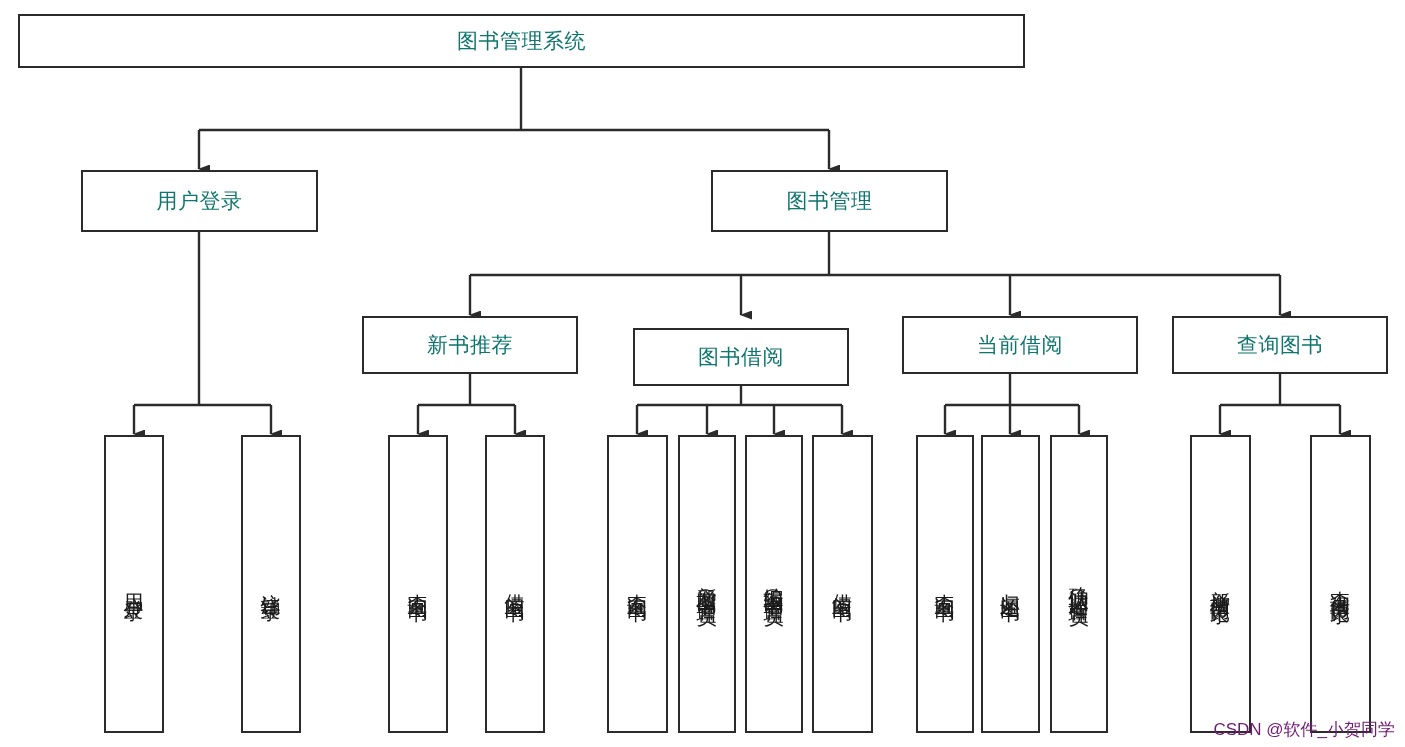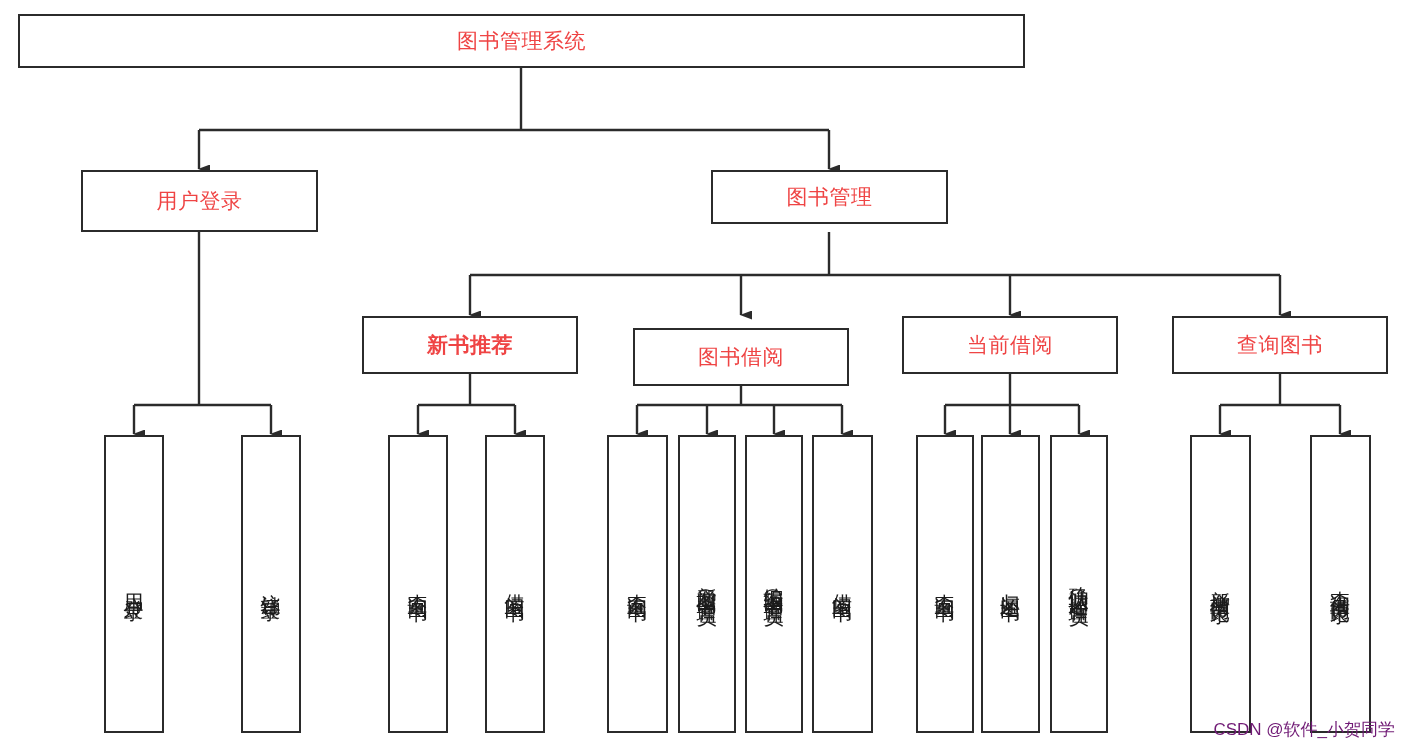--- a/index.html
+++ b/index.html
@@ -33,21 +33,21 @@
     display: flex;
     align-items: center;
     justify-content: center;
     overflow: hidden;
   }
   .node-box.root {
     border-width: 2px;
   }
   .node-label-h {
     font-size: 21px;
-    color: #ef4444;
+    color: #0f766e;
     line-height: 1.1;
     text-align: center;
     letter-spacing: 0.5px;
     white-space: nowrap;
   }
   .node-box.leaf {
     align-items: center;
     justify-content: center;
   }
   .node-label-v {
@@ -118,31 +118,31 @@
       </g>
   </svg>
 
   <div class="node-box root" id="root-node" style="left: 18px; top: 14px; width: 1007px; height: 54px;">
     <span class="node-label-h">图书管理系统</span>
   </div>
 
   <div class="node-box" id="l2-0" style="left: 81px; top: 170px; width: 237px; height: 62px;">
     <span class="node-label-h">用户登录</span>
   </div>
-  <div class="node-box" id="l2-1" style="left: 711px; top: 170px; width: 237px; height: 54px;">
+  <div class="node-box" id="l2-1" style="left: 711px; top: 170px; width: 237px; height: 62px;">
     <span class="node-label-h">图书管理</span>
   </div>
 
-  <div class="node-box" id="l3-0" style="left: 362px; top: 316px; width: 216px; height: 58px; font-weight: bold;">
+  <div class="node-box" id="l3-0" style="left: 362px; top: 316px; width: 216px; height: 58px;">
     <span class="node-label-h">新书推荐</span>
   </div>
   <div class="node-box" id="l3-1" style="left: 633px; top: 316px; width: 216px; height: 58px; margin-top: 12px;">
     <span class="node-label-h">图书借阅</span>
   </div>
-  <div class="node-box" id="l3-2" style="left: 902px; top: 316px; width: 216px; height: 58px;">
+  <div class="node-box" id="l3-2" style="left: 902px; top: 316px; width: 236px; height: 58px;">
     <span class="node-label-h">当前借阅</span>
   </div>
   <div class="node-box" id="l3-3" style="left: 1172px; top: 316px; width: 216px; height: 58px;">
     <span class="node-label-h">查询图书</span>
   </div>
 
   <div class="node-box leaf" id="leaf-0" style="left: 104px; top: 435px; width: 60px; height: 298px;">
     <span class="node-label-v">用户登录</span>
   </div>
   <div class="node-box leaf" id="leaf-1" style="left: 241px; top: 435px; width: 60px; height: 298px;">

